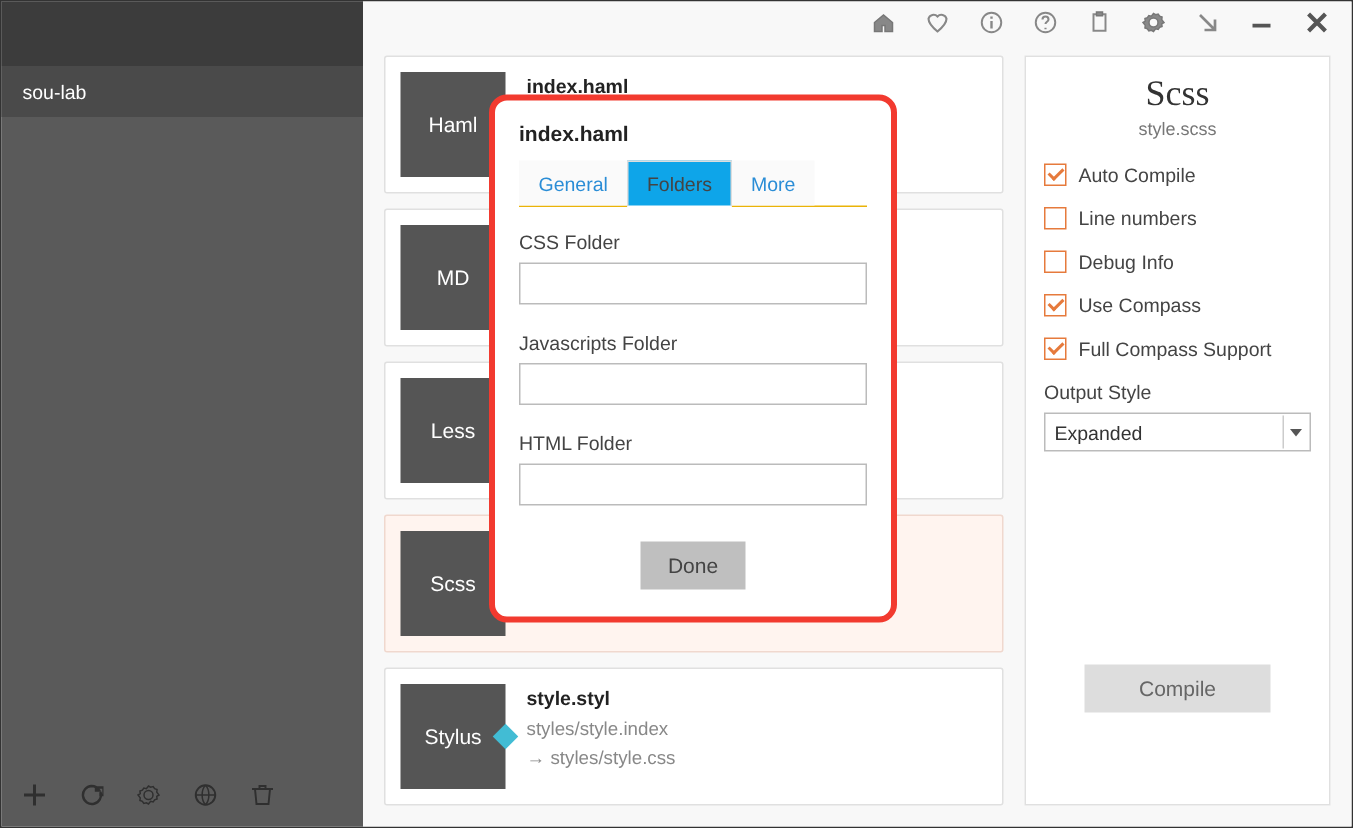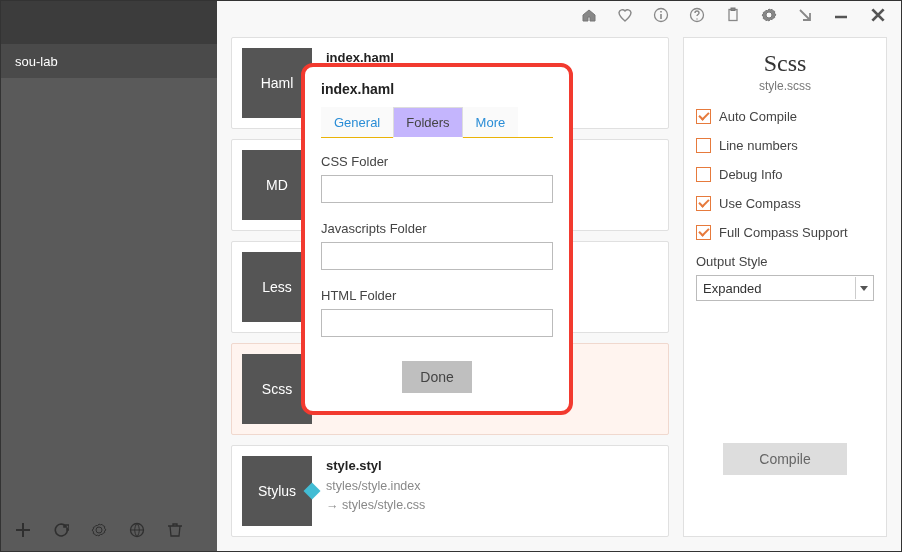--- a/index.html
+++ b/index.html
@@ -1,21 +1,21 @@
 <!DOCTYPE html>
 <html><head>
 <meta charset="utf-8">
 <style>
 * { box-sizing: border-box; margin: 0; padding: 0; font-family: "Segoe UI", "Helvetica Neue", Arial, sans-serif; }
 body { width: 902px; height: 552px; overflow: hidden; background: #fff; }
 
 .app { display: flex; width: 100%; height: 100%; border: 1px solid #333; }
 
 
-.sidebar { width: 216px; background: #5a5a5a; display: flex; flex-direction: column; position: relative; }
+.sidebar { width: 241px; background: #5a5a5a; display: flex; flex-direction: column; position: relative; }
 .sidebar-top { height: 43px; background: #3c3c3c; }
 .project-row { height: 34px; background: #4a4a4a; color: #fff; font-size: 13px; display: flex; align-items: center; padding: 0 14px; }
 .sidebar-footer { position: absolute; bottom: 0; left: 0; right: 0; height: 42px; display: flex; align-items: center; gap: 22px; padding: 0 14px; color: #333; }
 .sidebar-footer .ficon { width: 16px; height: 16px; fill: #2f2f2f; color:#2f2f2f; cursor: pointer; }
 
 
 .main { flex: 1; display: flex; flex-direction: column; background: #f8f8f8; }
 
 .toolbar { height: 43px; display: flex; align-items: center; justify-content: flex-end; gap: 20px; padding: 0 14px; color: #777; }
 .toolbar .ticon { width: 16px; height: 16px; cursor: pointer; color: #777; fill: #777; stroke:#777;}
@@ -45,21 +45,21 @@
 .selectwrap { border:1px solid #bbb; height:26px; display:flex; align-items:center; justify-content:space-between; padding:0 6px; font-size:13px; color:#333; cursor:pointer; }
 .selectwrap .chev { width:16px; height:22px; border-left:1px solid #ccc; display:flex; align-items:center; justify-content:center; margin-right:-4px;}
 .selectwrap .chev::after{content:""; width:0;height:0; border-left:4px solid transparent; border-right:4px solid transparent; border-top:5px solid #555;}
 .compile-btn { margin-top: 142px; margin-left:auto; margin-right:auto; display:block; background:#ddd; color:#666; border:none; padding:8px 36px; font-size:14px; cursor:pointer; }
 
 
 .modal-shell { position:absolute; left:84px; top:34px; width:272px; border:4px solid #f23a2f; border-radius:12px; background:#fff; padding: 14px 16px 18px; }
 .modal-head { font-weight:600; color:#222; font-size:14px; margin-bottom:10px; }
 .tabs { display:flex; border-bottom:1px solid #eab308; margin-bottom:16px; }
 .tab { padding:7px 12px; font-size:13px; cursor:pointer; color:#2a8dd6; background:#fafafa; border:1px solid transparent; border-bottom:none;}
-.tab.active { background:#c4b5fd; border:1px solid #ddd; border-bottom:1px solid #fff; margin-bottom:-1px; color:#444; }
+.tab.active { background:#0ea5e9; border:1px solid #ddd; border-bottom:1px solid #fff; margin-bottom:-1px; color:#444; }
 .field-label { font-size:13px; color:#444; margin-bottom:6px; }
 .field-input { width:100%; height:28px; border:1px solid #bbb; margin-bottom:18px; padding:0 6px; font-size:13px; }
 .done-btn { display:block; margin:6px auto 0; background:#bfbfbf; color:#444; border:none; padding:8px 18px; font-size:14px; cursor:pointer; }
 
 svg { display:block; }
 </style>
 </head>
 <body>
 
 <div class="app">

